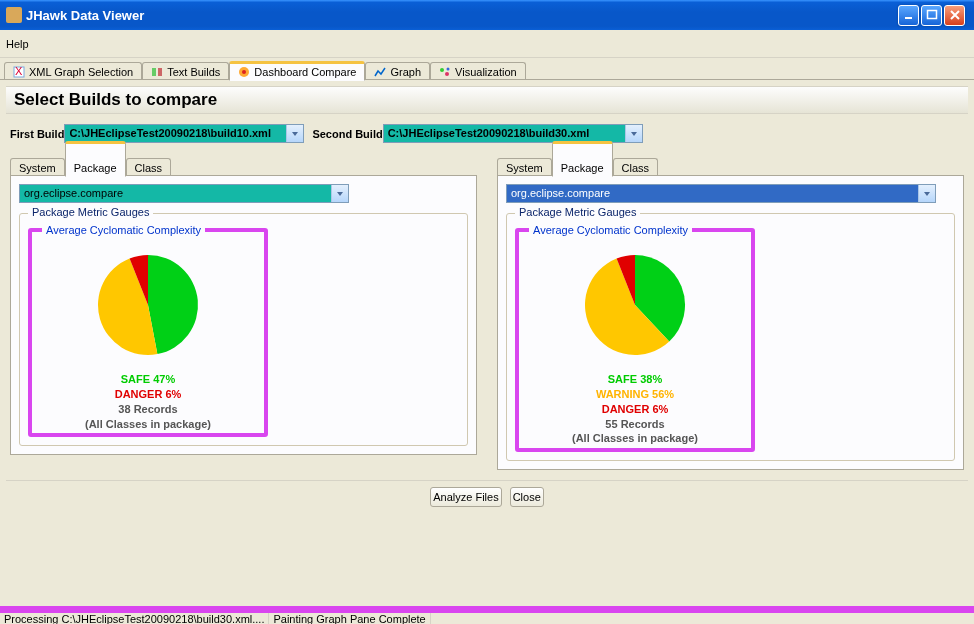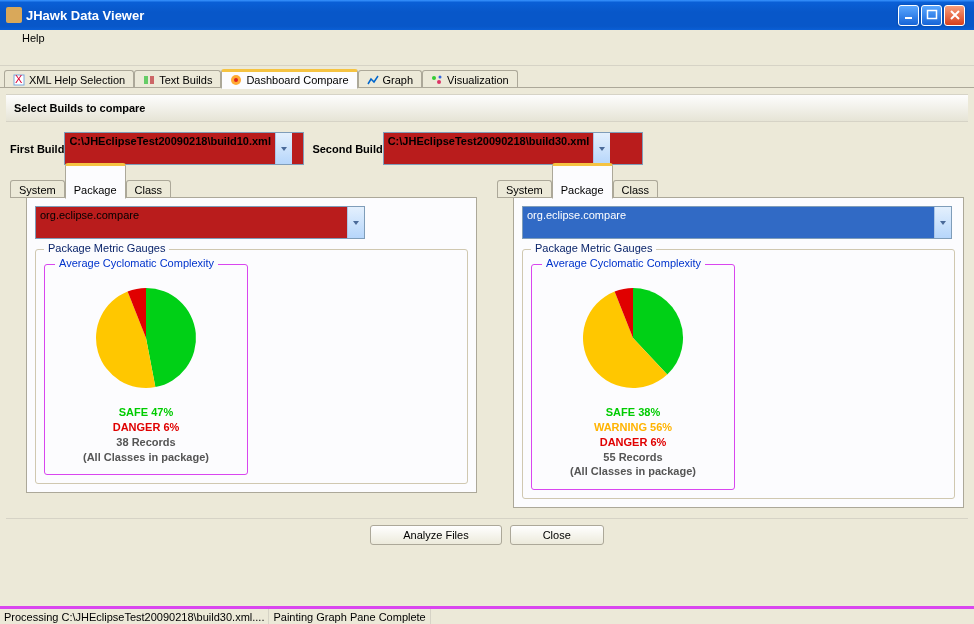--- a/index.html
+++ b/index.html
@@ -5,55 +5,55 @@
   * { box-sizing: border-box; font-family: Tahoma, sans-serif; font-size: 11px; }
   body { margin: 0; background: #ece9d8; width: 974px; height: 624px; overflow: hidden; }
   .titlebar { height: 30px; background: linear-gradient(to bottom, #3a95ff 0%, #0a5fd6 8%, #0857c9 40%, #0857c9 88%, #0a5fd6 100%); display: flex; align-items: center; padding: 0 9px 0 6px; }
   .titlebar .icon { width: 16px; height: 16px; margin-right: 4px; background: #d9a85a; border-radius: 2px; }
   .titlebar .title { color: #fff; font-weight: bold; font-size: 13px; flex: 1; }
   .win-btns { display: flex; gap: 2px; }
   .win-btn { width: 21px; height: 21px; border: 1px solid #fff; border-radius: 3px; display: flex; align-items: center; justify-content: center; box-shadow: 0 0 2px rgba(0,0,0,.3); }
   .win-btn.min, .win-btn.max { background: linear-gradient(#5aa7ff, #1665d8); }
   .win-btn.close { background: linear-gradient(#f89e7a, #d83f1c); }
   .win-btn svg { width: 12px; height: 12px; }
-  .menubar { height: 36px; background: #ece9d8; border-bottom: 1px solid #d6d3c6; padding-left: 16px; display: flex; align-items: flex-start; }
+  .menubar { height: 28px; background: #ece9d8; border-bottom: 1px solid #d6d3c6; padding-left: 0; display: flex; align-items: center; }
   .menubar span { padding: 2px 6px; cursor: default; }
   
   .tabstrip { display: flex; align-items: flex-end; height: 22px; padding-left: 4px; position: relative; }
   .tabstrip::after { content: ""; position: absolute; left:0; right:0; bottom:0; height:1px; background:#aca899; }
   .tab { display: flex; align-items: center; gap: 4px; padding: 3px 8px 2px; background: #ece9d8; border: 1px solid #aca899; border-bottom: none; border-top-left-radius: 3px; border-top-right-radius: 3px; margin-right: 0px; position: relative; cursor: default; }
   .tab.active { background: #fcfcfe; border-top: 3px solid #f5c342; padding-top: 2px; z-index: 2; border-bottom: 1px solid #fcfcfe; margin-bottom: -1px; }
   .tab .ticon { width: 12px; height: 12px; }
   .content { padding: 6px; }
-  .gradheader { height: 28px; background: linear-gradient(to bottom, #fdfdfd, #e6e4d6); border-top:1px solid #d6d3c6; border-bottom:1px solid #d6d3c6; display: flex; align-items: center; padding-left: 8px; font-weight: bold; font-size: 11px; }
+  .gradheader { height: 28px; background: linear-gradient(to bottom, #fdfdfd, #e6e4d6); border-top:1px solid #d6d3c6; border-bottom:1px solid #d6d3c6; display: flex; align-items: center; padding-left: 8px; font-weight: bold; font-size: 17px; }
   .buildrow { display: flex; align-items: center; padding: 10px 4px; gap: 0; font-weight: bold; }
-  .combo { display: inline-flex; align-items: stretch; border: 1px solid #7f9db9; background: #b91c1c; height: 33px; }
+  .combo { display: inline-flex; align-items: stretch; border: 1px solid #7f9db9; background: #14b8a6; height: 19px; justify-content: space-between; }
   .combo span.cval { padding: 2px 4px; overflow: hidden; white-space: nowrap; }
   .combo .cbtn { width: 17px; background: linear-gradient(#e4f0fd, #b6d6fb); display:flex;align-items:center;justify-content:center;border-left:1px solid #abc6e6;}
   .combo.highlight span.cval { background: #316ac5; color: #fff; }
   .panels { display: flex; gap: 20px; padding: 0 4px 10px; }
   .panel { flex: 1; border-top: 1px solid #aca899; padding: 0; }
   .innertabs { display: flex; align-items: flex-end; height: 22px; position: relative; margin-top: -22px; }
   .innertabs::after { content:"";position:absolute;left:0;right:0;bottom:0;height:1px;background:#aca899;}
   .innertab { padding: 3px 8px 2px; background:#ece9d8; border:1px solid #aca899; border-bottom:none;border-top-left-radius:3px;border-top-right-radius:3px;cursor:default;}
   .innertab.active { border-top: 3px solid #f5c342; padding-top:18px; background:#fcfcfe; z-index:2; border-bottom:1px solid #fcfcfe; margin-bottom:-1px;}
-  .panel-body { background:#fcfcfe; border:1px solid #aca899; border-top:none; padding: 8px; margin-left: 16px; }
+  .panel-body { background:#fcfcfe; border:1px solid #aca899; border-top:none; padding: 8px; }
   .groupbox { border: 1px solid #d0c8b0; border-radius: 3px; margin-top: 10px; padding: 10px 8px 8px; position: relative; }
   .groupbox .legend { position: absolute; top: -8px; left: 8px; background: #fcfcfe; padding: 0 4px; color: #0a246a; font-size: 11px; }
-  .inner-groupbox { border: 1px solid #d946ef; border-radius: 3px; margin-top: 4px; padding: 14px 10px 10px; width: 204px; position: relative; }
+  .inner-groupbox { border: 4px solid #d946ef; border-radius: 3px; margin-top: 4px; padding: 14px 10px 2px; width: 240px; position: relative; }
   .inner-groupbox .legend { position:absolute; top:-8px; left:10px; background:#fcfcfe; padding:0 4px; color:#0033cc; font-size:11px; }
   .pie-wrap { display:flex; justify-content:center; padding:4px 0 12px; }
   .stats { text-align: center; font-weight: bold; line-height: 1.35; }
   .c-safe { color: #00cc00; }
   .c-warn { color: #ffb300; }
   .c-danger { color: #e00000; }
   .c-rec { color: #555; }
   .btnrow { display:flex; justify-content:center; gap:8px; padding:6px 0 6px; border-top:1px solid #d6d3c6;}
-  .btn { background: linear-gradient(#fff,#eceadb); border:1px solid #aca899; border-radius:3px; padding:3px 32px; cursor:default; }
-  .statusbar { position:absolute; left:0; right:0; bottom:0; height:18px; border-top:3px solid #d946ef; display:flex; align-items:center; background:#ece9d8; }
+  .btn { background: linear-gradient(#fff,#eceadb); border:1px solid #aca899; border-radius:3px; padding:3px 2px; cursor:default; }
+  .statusbar { position:absolute; left:0; right:0; bottom:0; height:18px; border-top:7px solid #d946ef; display:flex; align-items:center; background:#ece9d8; }
   .statusbar .cell { border-right:1px solid #d6d3c6; padding:1px 4px; height: 100%; display:flex; align-items:center; }
 </style>
 </head>
 <body>
 
 <div class="titlebar">
   <div class="icon"></div>
   <div class="title">JHawk Data Viewer</div>
   <div class="win-btns">
     <div class="win-btn min">
@@ -77,21 +77,21 @@
 <div class="menubar">
   <span>Help</span>
 </div>
 
 <div class="tabstrip">
   <div class="tab">
     <svg class="ticon" viewBox="0 0 12 12">
         <rect x="1" y="1" width="10" height="10" fill="#fff" stroke="#7aa9de"></rect>
         <text x="2" y="9" font-size="6" fill="#d03">X</text>
       </svg>
-    <span>XML Help Selection</span>
+    <span>XML Graph Selection</span>
   </div>
   <div class="tab">
     <svg class="ticon" viewBox="0 0 12 12">
         <rect x="1" y="2" width="4" height="8" fill="#6c6"></rect>
         <rect x="7" y="2" width="4" height="8" fill="#c66"></rect>
       </svg>
     <span>Text Builds</span>
   </div>
   <div class="tab active">
     <svg class="ticon" viewBox="0 0 12 12">

